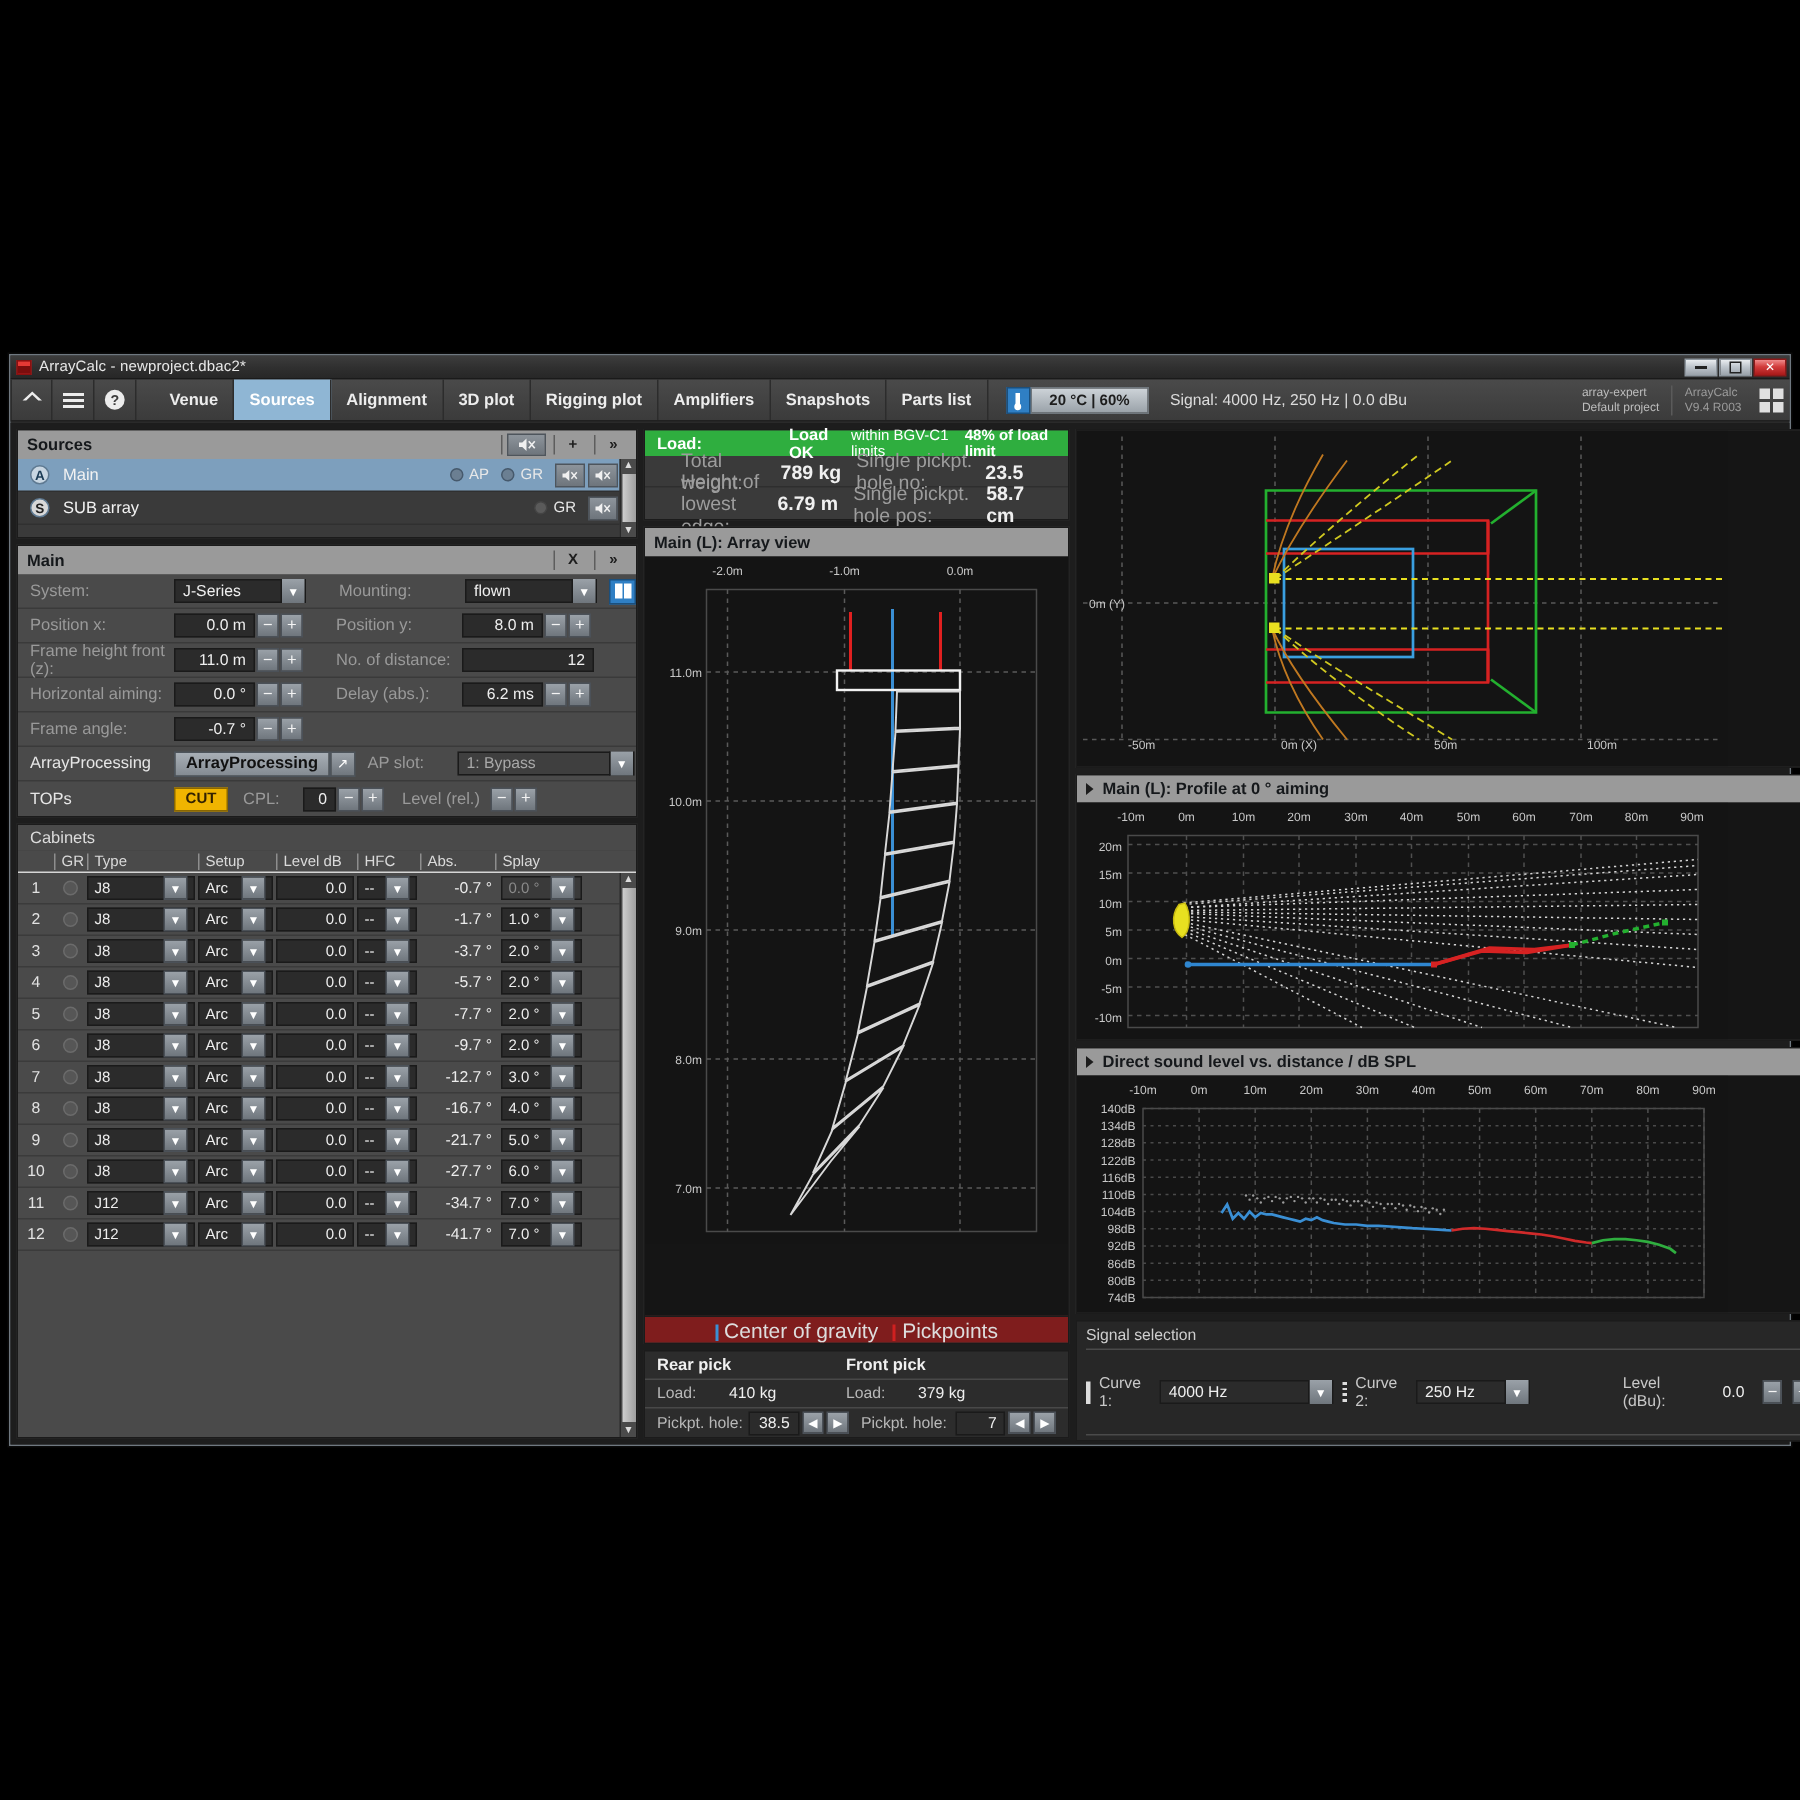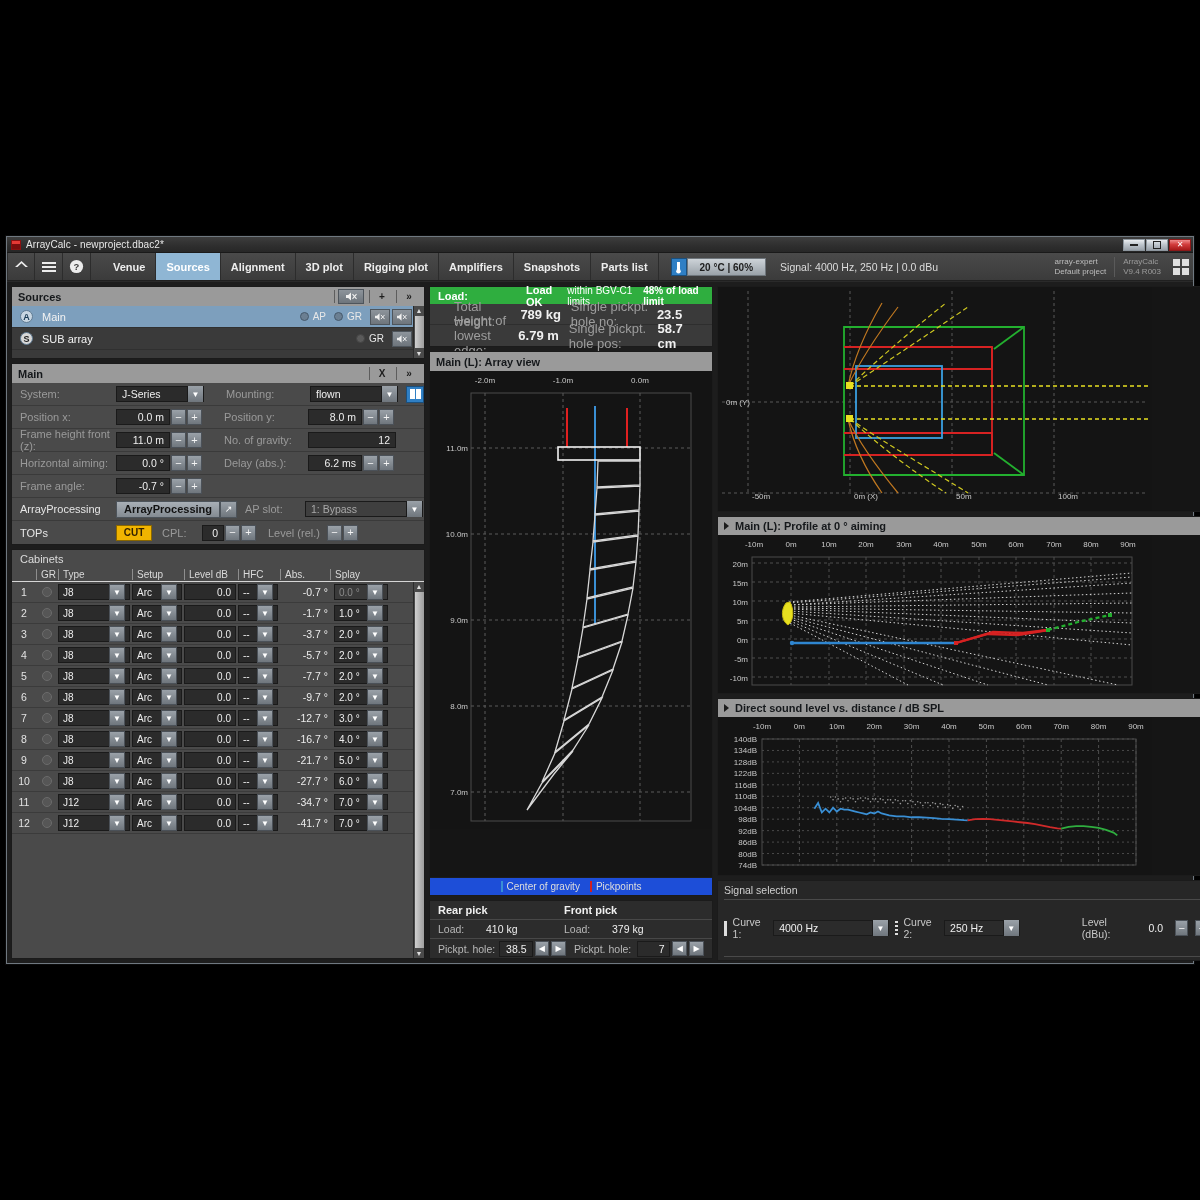--- a/index.html
+++ b/index.html
@@ -200,22 +200,22 @@
   .load-hd .thin{font-weight:normal;font-size:10px}
   .load-row{height:21px;display:flex;align-items:center;padding:0 24px;font-size:13px;color:#9d9d9d;border-bottom:1px solid #2e2e2e}
   .load-row:last-child{border-bottom:none}
   .load-row b{color:#f0f0f0}
   .lr-1{width:96px}
   .lr-2{width:62px;text-align:right;margin-right:10px}
   .lr-4{width:46px;text-align:left}
 
   .plot{background:#151515;position:relative;overflow:hidden}
   .legend{
-    height:18px;background:#1d4ed8;display:flex;align-items:center;justify-content:center;
-    gap:10px;font-size:10px;color:#ddd;border-top:1px solid #1c1c1c;
+    height:18px;background:#7f1d1d;display:flex;align-items:center;justify-content:center;
+    gap:10px;font-size:14px;color:#ddd;border-top:1px solid #1c1c1c;
   }
   .legend .sw{display:inline-block;width:2px;height:11px;margin-right:4px;vertical-align:-2px}
   .picks{background:#2c2c2c;border:1px solid #1b1b1b;}
   .pick-hd{display:flex;height:19px;align-items:center;padding:0 8px;font-size:11px;color:#f0f0f0;font-weight:bold;border-bottom:1px solid #484848}
   .pick-hd div:first-child{width:126px}
   .pick-row{display:flex;height:19px;align-items:center;padding:0 8px;font-size:10.5px;color:#b8b8b8;border-bottom:1px solid #484848}
   .pick-row .k{width:48px}
   .pick-row .v{width:78px;color:#efefef}
   .spin{
     width:15px;height:15px;background:linear-gradient(180deg,#9aa1a8,#6f767d);border:1px solid #4b5158;
@@ -411,21 +411,21 @@
             <div class="field" style="width:54px">8.0 m</div>
             <div class="stepper">−</div>
             <div class="stepper">+</div>
           </div>
 
           <div class="prow">
             <div class="plabel">Frame height front (z):</div>
             <div class="field" style="width:54px">11.0 m</div>
             <div class="stepper">−</div>
             <div class="stepper">+</div>
-            <div class="plabel w2" style="margin-left:22px">No. of gravity:</div>
+            <div class="plabel w2" style="margin-left:22px">No. of distance:</div>
             <div class="field" style="width:88px">12</div>
           </div>
 
           <div class="prow">
             <div class="plabel">Horizontal aiming:</div>
             <div class="field" style="width:54px">0.0 °</div>
             <div class="stepper">−</div>
             <div class="stepper">+</div>
             <div class="plabel w2" style="margin-left:22px">Delay (abs.):</div>
             <div class="field" style="width:54px">6.2 ms</div>

